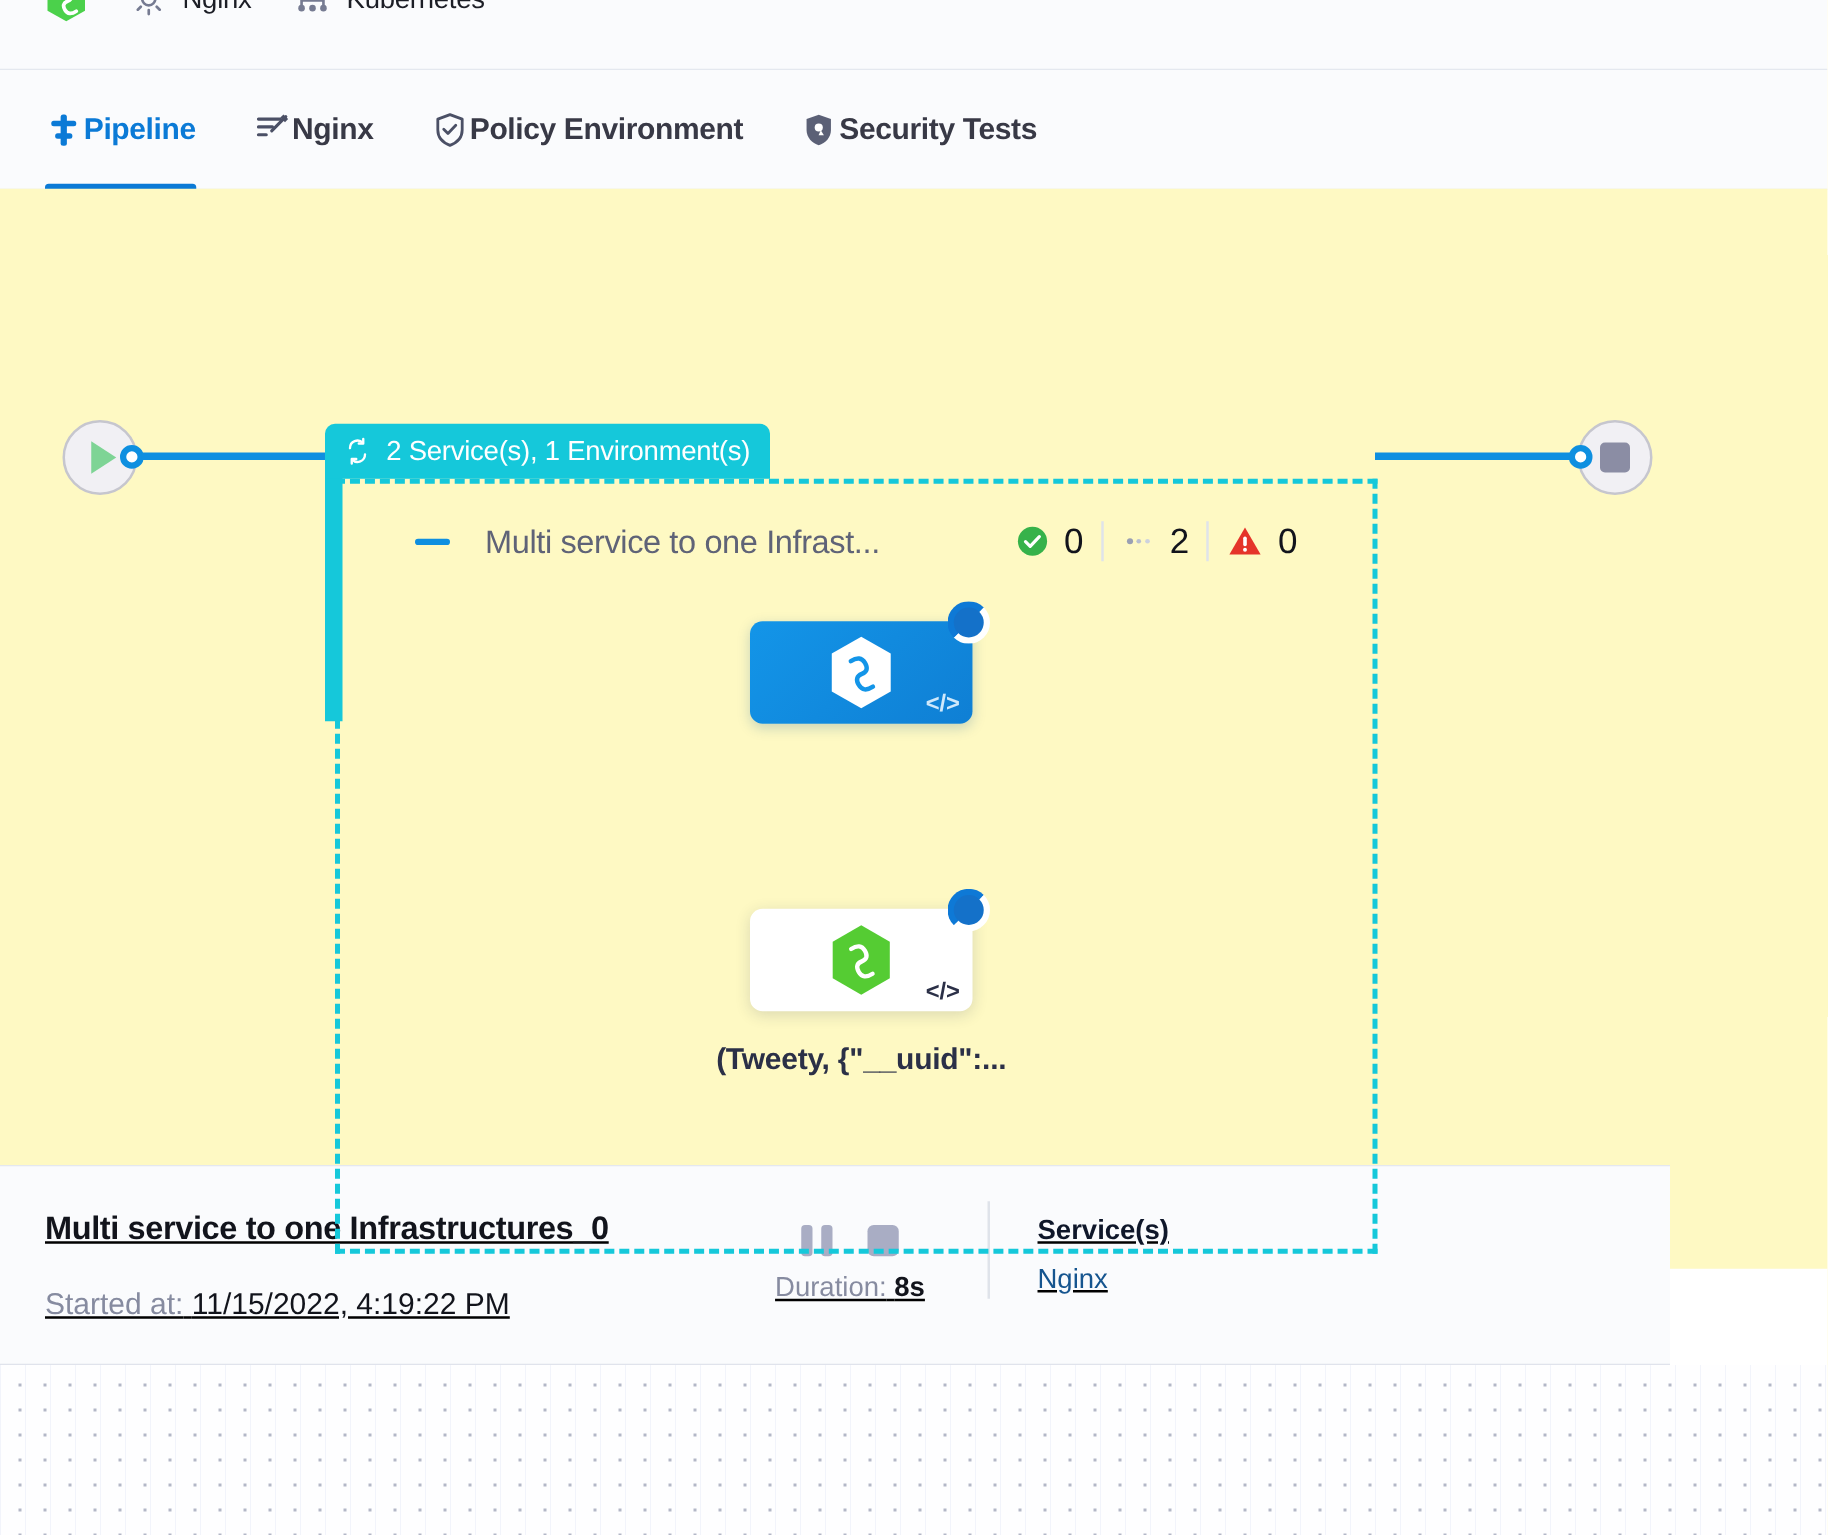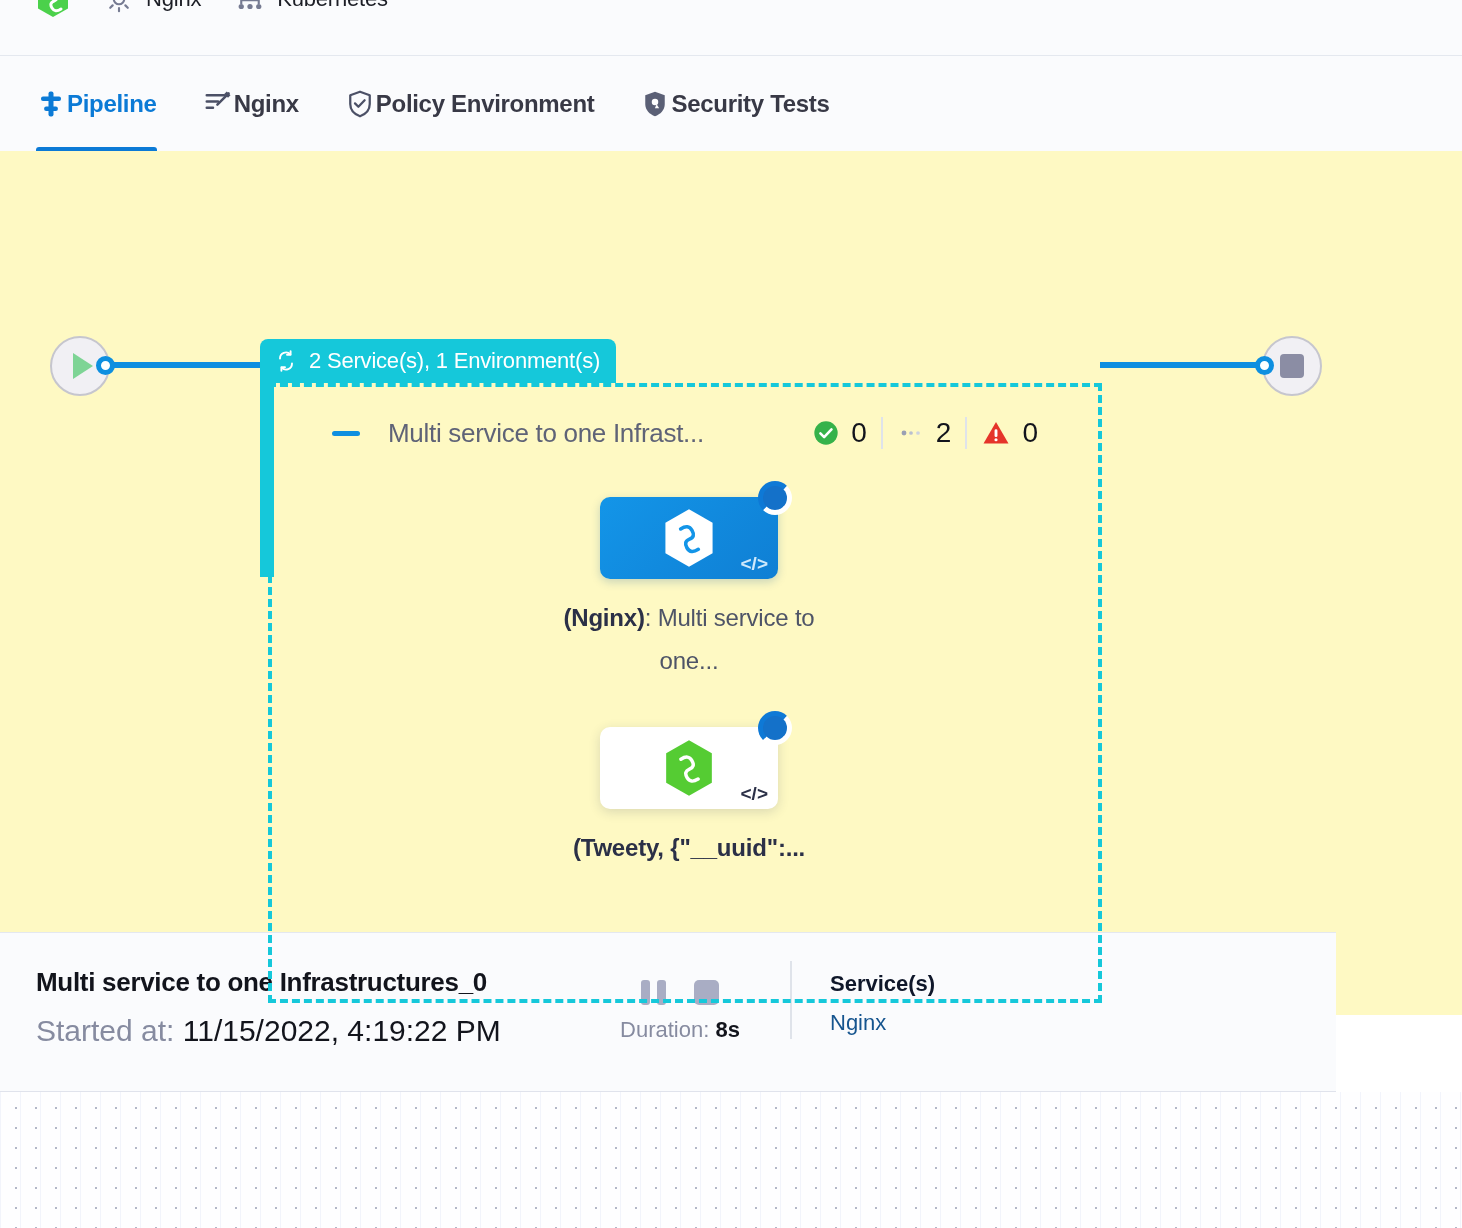--- a/index.html
+++ b/index.html
@@ -140,25 +140,25 @@
     margin-top: 18px; width: 260px; margin-left: -41px;
     text-align: center; font-size: 24px; line-height: 1.78;
     color: #4e5467; letter-spacing: -.2px;
   }
   .node-label b { color: #2b3047; font-weight: 700; }
 
   
   .detail-bar {
     position: absolute; top: 932px; left: 0; width: 1336px; height: 160px;
     background: #fafbfd; border-top: 1px solid #e4e8ef; border-bottom: 1px solid #e0e3ec;
-    display: flex; align-items: flex-start; overflow: hidden;
+    display: flex; align-items: flex-start; overflow: hidden; text-decoration: underline;
   }
   .detail-left { padding: 34px 0 0 36px; width: 580px; }
   .detail-title { font-size: 26px; font-weight: 700; color: #12141c; letter-spacing: -.3px; }
-  .detail-sub { margin-top: 16px; font-size: 30px; color: #12141c; }
+  .detail-sub { margin-top: 32px; font-size: 24px; color: #12141c; }
   .detail-sub .muted { color: #868ba0; }
 
   .detail-dur { padding-top: 47px; width: 200px; display: flex; flex-direction: column; align-items: center; }
   .dur-ctrls { display: flex; gap: 28px; align-items: center; }
   .pause-btn { display: flex; gap: 7px; cursor: pointer; }
   .pause-btn i { display: block; width: 9px; height: 25px; background: #a9adc4; border-radius: 3px; }
   .stop-btn { width: 25px; height: 25px; background: #a9adc4; border-radius: 5px; cursor: pointer; }
   .dur-text { margin-top: 12px; font-size: 22px; color: #868ba0; white-space: nowrap; }
   .dur-text b { color: #12141c; font-weight: 700; }
 
@@ -316,23 +316,20 @@
       </div>
 
       <div class="node" style="left:328px; top:110px;">
         <div class="node-card blue">
           <svg width="60" height="64" viewBox="0 0 34 38">
             <path d="M17 2 L31 10 V28 L17 36 L3 28 V10 Z" fill="#ffffff"></path>
             <path d="M11.5 14 q5.5 -3.6 8.2 1 q2.7 4.6 -1.8 6.4 q-4.5 1.8 -1.8 6.4 q2.7 4.6 8.2 1" stroke="#1395e8" stroke-width="2.6" fill="none" stroke-linecap="round" transform="scale(0.82) translate(3.2,2.6)"></path>
           </svg>
           <span class="code-glyph on-blue">&lt;/&gt;</span>
           <div class="status-ring spinning"></div>
-        </div>
-        <div class="node-label">
-          <b>(Nginx)</b><span>: Multi service to one...</span>
         </div>
       </div>
 
       <div class="node" style="left:328px; top:340px;">
         <div class="node-card white">
           <svg width="58" height="62" viewBox="0 0 34 38">
             <path d="M17 2 L31 10 V28 L17 36 L3 28 V10 Z" fill="#55cc33"></path>
             <path d="M11.5 14 q5.5 -3.6 8.2 1 q2.7 4.6 -1.8 6.4 q-4.5 1.8 -1.8 6.4 q2.7 4.6 8.2 1" stroke="#ffffff" stroke-width="2.6" fill="none" stroke-linecap="round" transform="scale(0.82) translate(3.2,2.6)"></path>
           </svg>
           <span class="code-glyph on-white">&lt;/&gt;</span>

